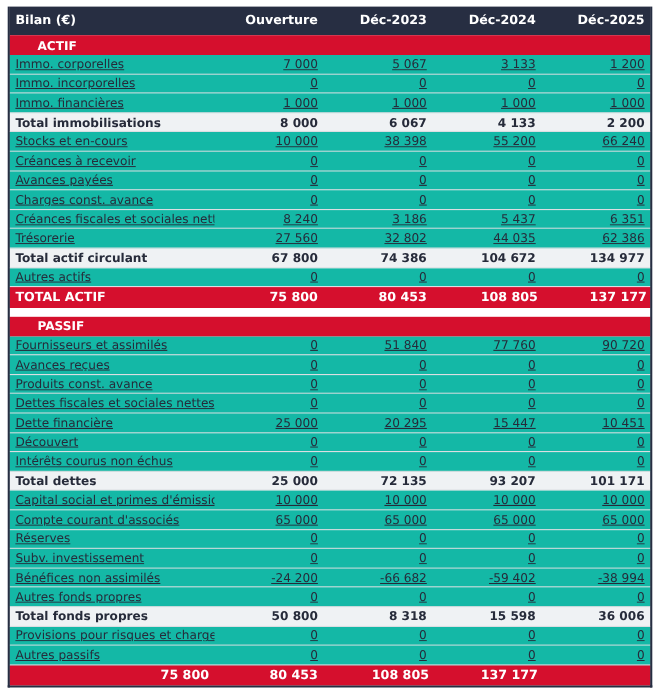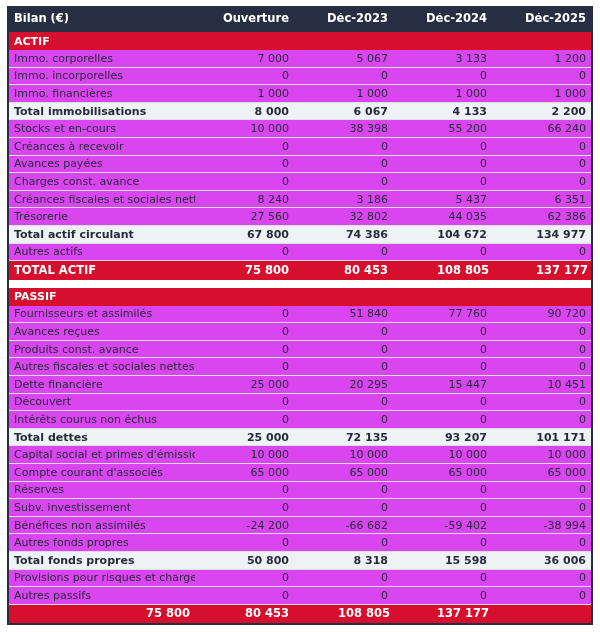--- a/index.html
+++ b/index.html
@@ -32,31 +32,32 @@
     font-size:11px;
     line-height:1;
   }
   .row.header{
     height:26px;
     background:var(--header-bg);
     color:#fff;
     font-weight:bold;
     font-size:11.5px;
   }
-  .row.normal{background:#d946ef;border-bottom:1px solid var(--row-border);}
+  .row.normal{background:#14b8a6;border-bottom:1px solid var(--row-border);text-decoration:underline;}
   .row.subtotal{
     background:var(--subtotal-bg);
     border-bottom:1px solid var(--row-border);
     font-weight:bold;
   }
   .row.section{
     background:var(--accent-red);
     color:#fff;
     font-weight:bold;
     height:18px;
+    padding-left:20px;
   }
   .row.total{
     background:var(--accent-red);
     color:#fff;
     font-weight:bold;
     height:18.5px;
     font-size:11.5px;
     gap:44px;
   }
   .row.spacer{
@@ -201,21 +202,21 @@
         <div class="cell num">0</div>
       </div>
       <div class="row normal">
         <div class="cell label">Produits const. avance</div>
         <div class="cell num">0</div>
         <div class="cell num">0</div>
         <div class="cell num">0</div>
         <div class="cell num">0</div>
       </div>
       <div class="row normal">
-        <div class="cell label">Autres fiscales et sociales nettes</div>
+        <div class="cell label">Dettes fiscales et sociales nettes</div>
         <div class="cell num">0</div>
         <div class="cell num">0</div>
         <div class="cell num">0</div>
         <div class="cell num">0</div>
       </div>
       <div class="row normal">
         <div class="cell label">Dette financière</div>
         <div class="cell num">25 000</div>
         <div class="cell num">20 295</div>
         <div class="cell num">15 447</div>

